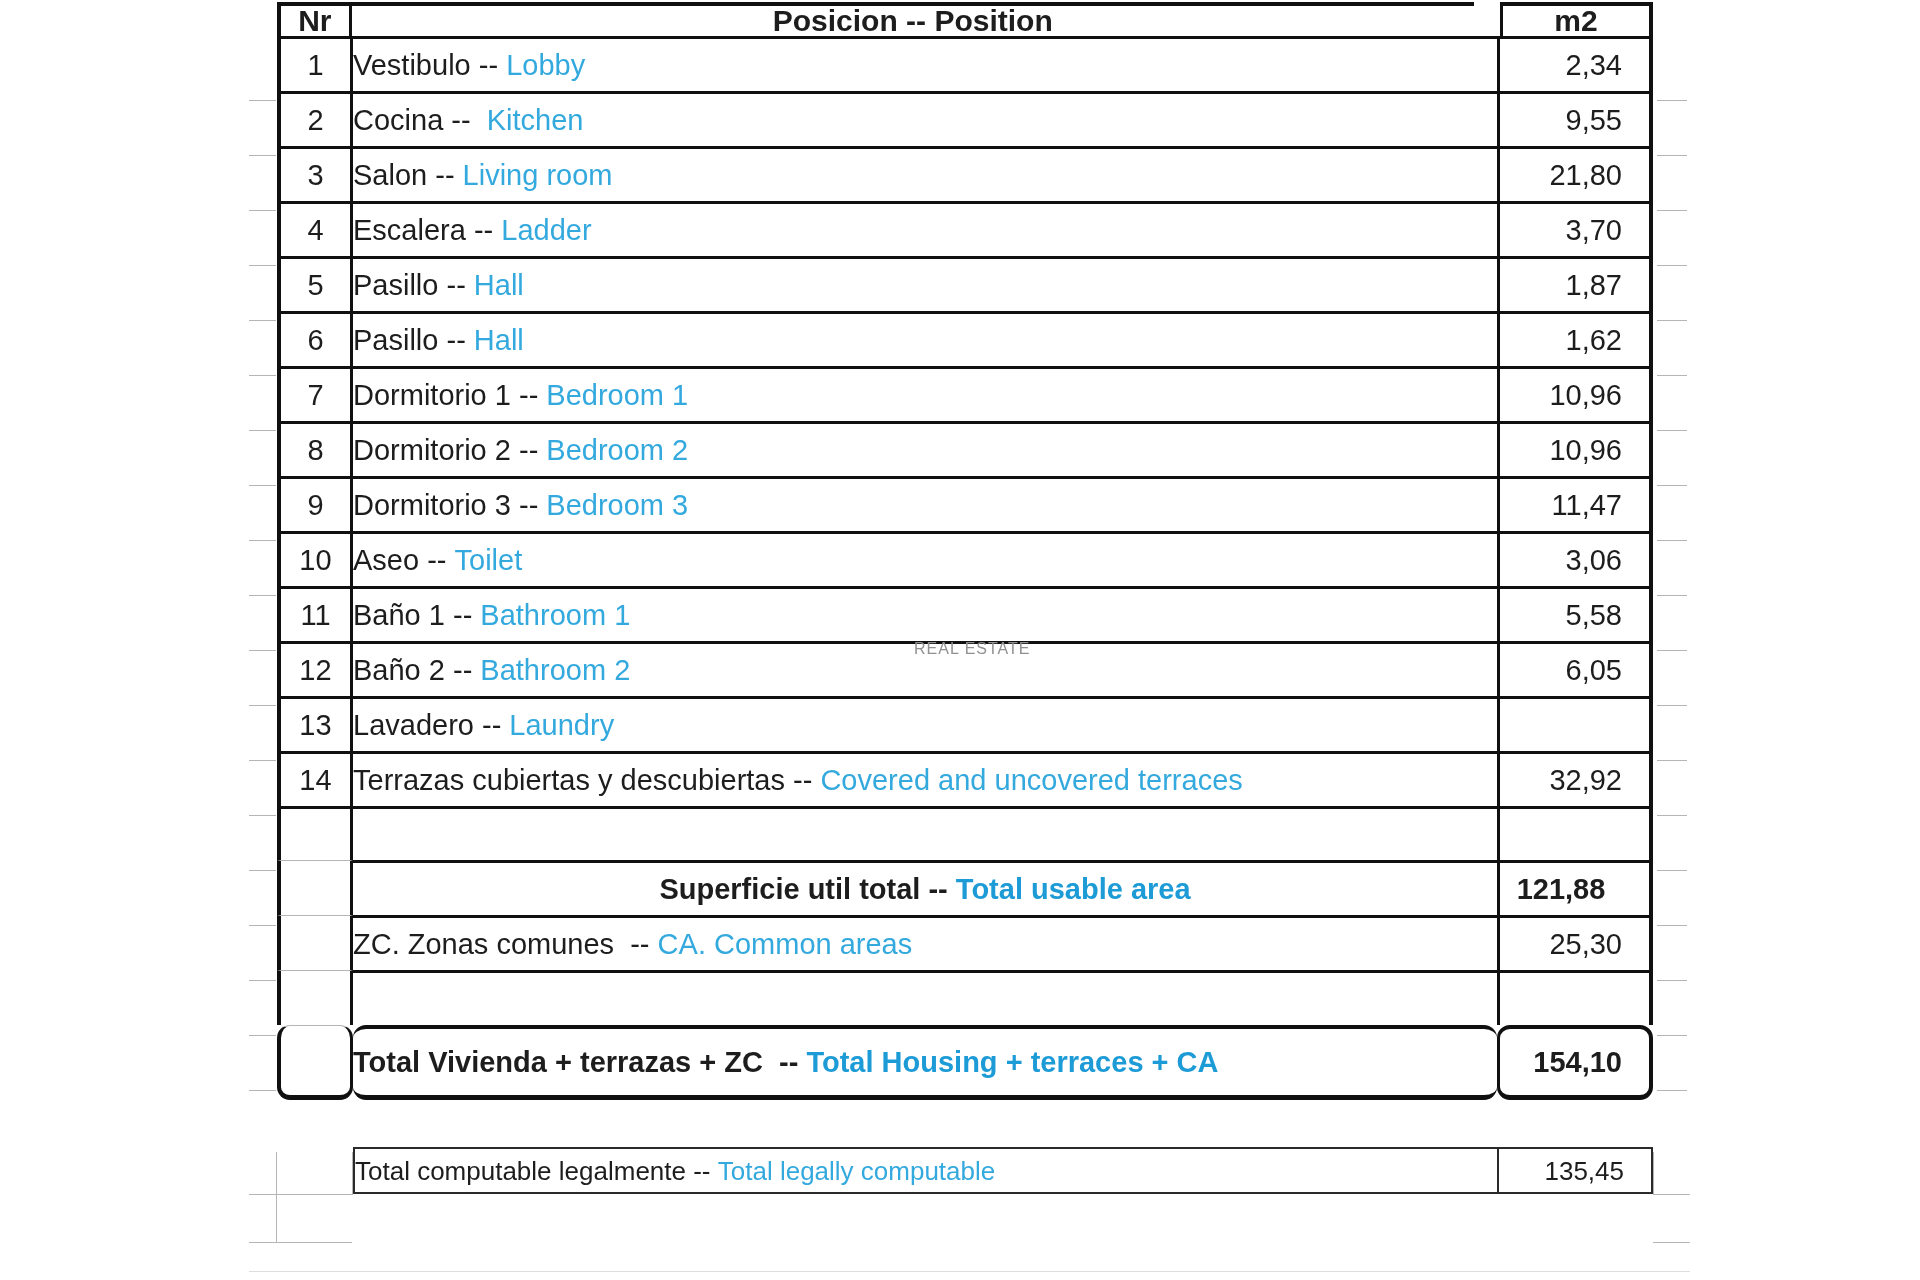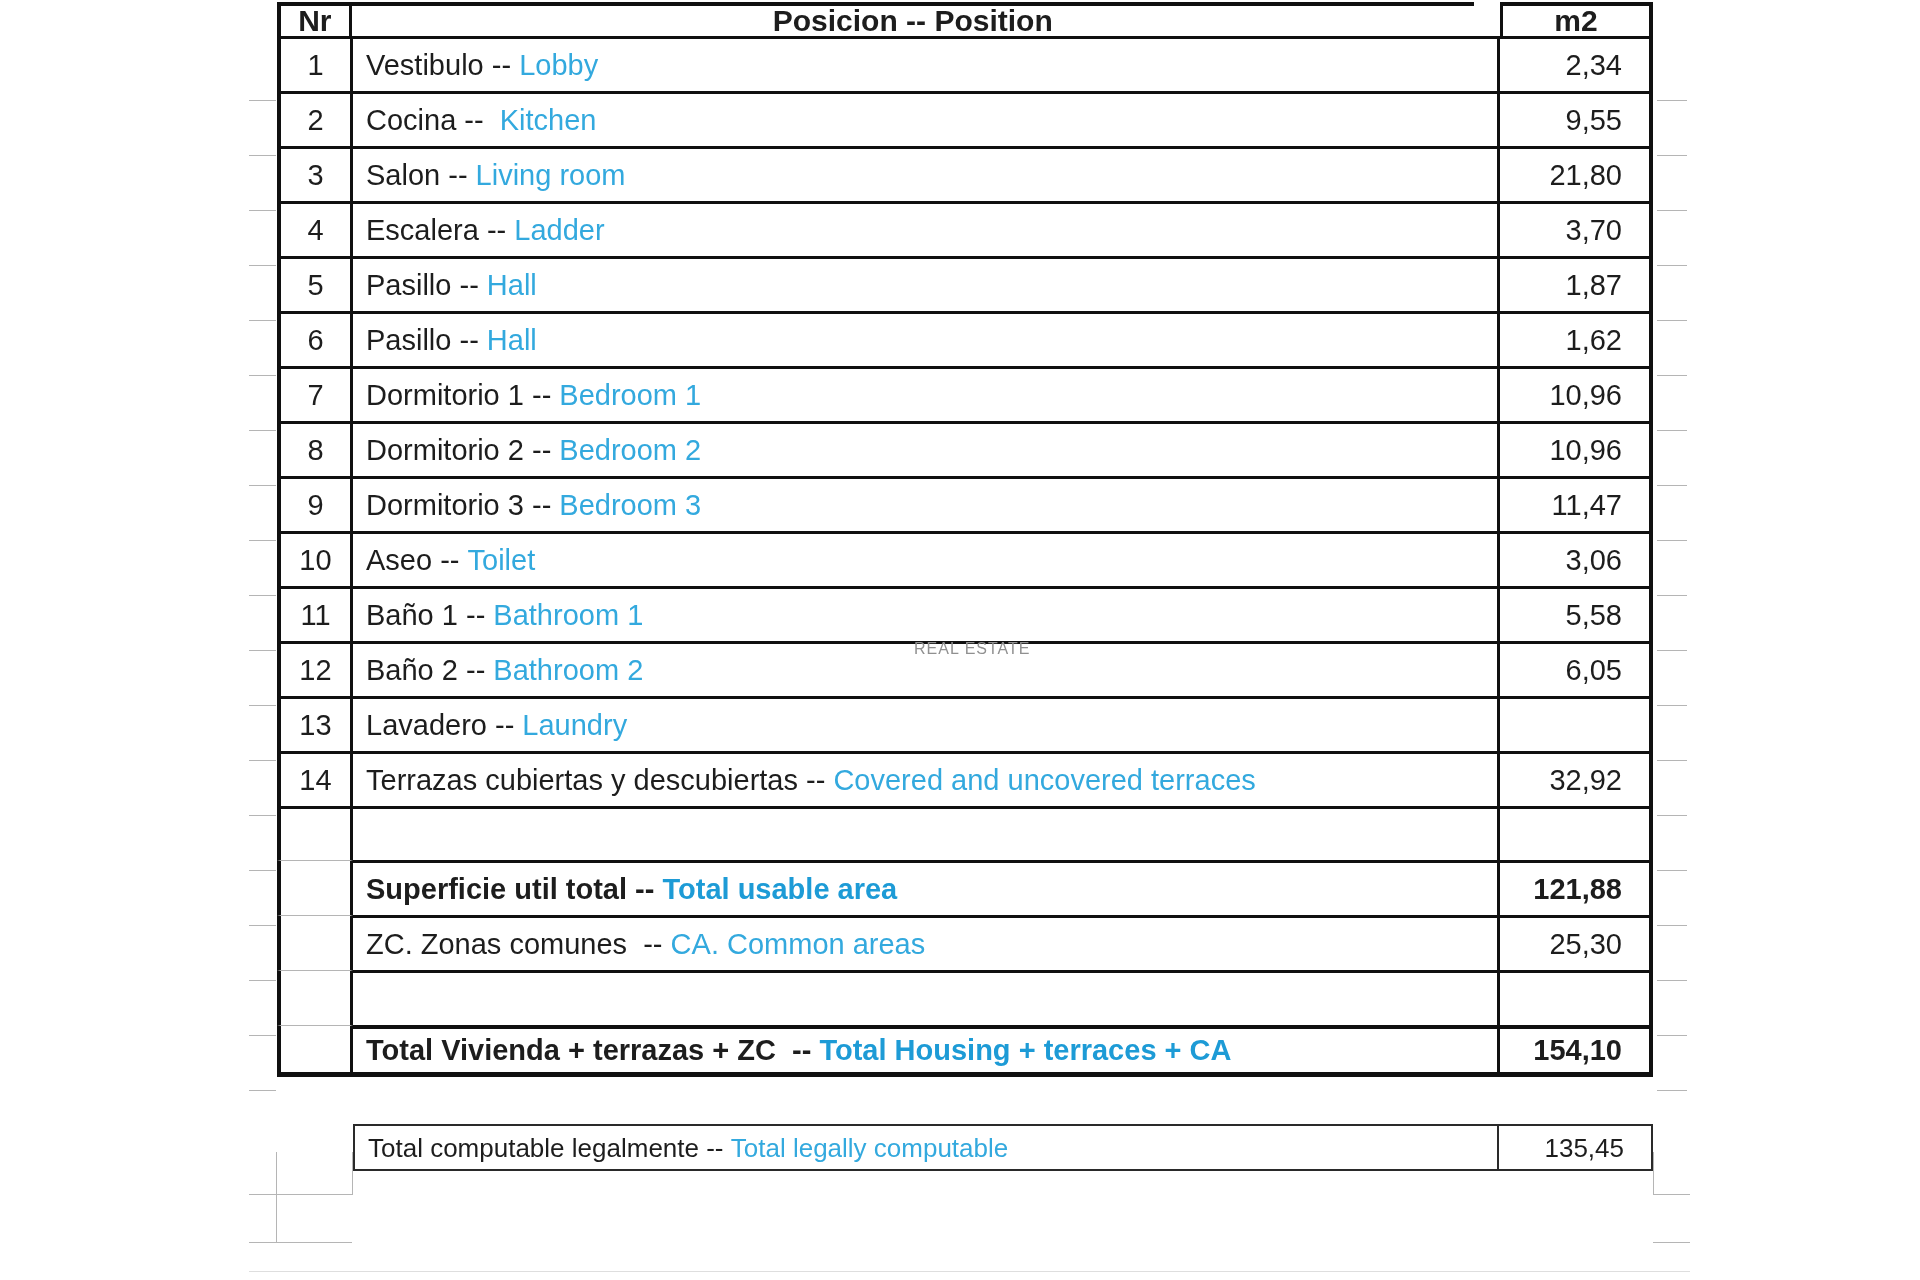--- a/index.html
+++ b/index.html
@@ -9,42 +9,42 @@
   }
   .tbl{position:absolute;left:277px;top:2px;width:1376px;}
   .row{display:flex;}
   .cell{
     box-sizing:border-box;display:flex;align-items:center;
     font-size:29px;line-height:1;background:transparent;
   }
   
   .c-nr{width:76px;justify-content:center;
         border-left:4px solid var(--border);border-right:3px solid var(--border);}
-  .c-pos{width:1144px;padding-left:13px;white-space:pre;}
+  .c-pos{width:1144px;padding-left:0;white-space:pre;}
   .c-m2{width:156px;justify-content:flex-end;padding-right:27px;
         border-left:3px solid var(--border);border-right:4px solid var(--border);}
   .black{color:var(--ink);}
   .blue{color:var(--blue);}
   
   .row--header .cell{height:34px;border-top:4px solid var(--border);font-weight:700;font-size:30px;}
   .row--header .c-pos{justify-content:center;padding-left:0;}
   .row--header .c-m2{justify-content:center;padding-right:0;margin-left:26px;}
   
   .row--item .cell{height:55px;border-top:3px solid var(--border);}
   
   .row--spacer .cell{height:54px;border-top:3px solid var(--border);}
   .row--spacer_light .cell{height:55px;border-top:3px solid var(--border);}
   .row--spacer_light .c-nr{border-top:1px solid var(--gridline);}
   
   .row--total .cell,.row--total_regular .cell{height:55px;border-top:3px solid var(--border);}
   .row--total .c-nr,.row--total_regular .c-nr{border-top:1px solid var(--gridline);}
-  .row--total .c-pos,.row--total .c-m2{font-weight:700;}
+  .row--total .c-pos,.row--total .c-m2{font-weight:700;justify-content:center;}
   .row--total .blue{color:var(--blue_bold);}
   
-  .row--grand .cell{height:52px;border-top:4px solid var(--border);border-bottom:5px solid var(--border);}
+  .row--grand .cell{height:75px;border-top:4px solid var(--border);border-bottom:5px solid var(--border);border-radius:13px;}
   .row--grand .c-pos,.row--grand .c-m2{font-weight:700;}
   .row--grand .c-nr{border-top:1px solid var(--gridline);}
   .row--grand .blue{color:var(--blue_bold);}
   
   .row--gap .cell{height:47px;border:0;}
   
   .row--legal .cell{height:47px;border:0;font-size:26px;}
   .row--legal .c-pos{border:2px solid var(--thin);border-right:0;text-align:center;}
   .row--legal .c-m2{border:2px solid var(--thin);}
   

